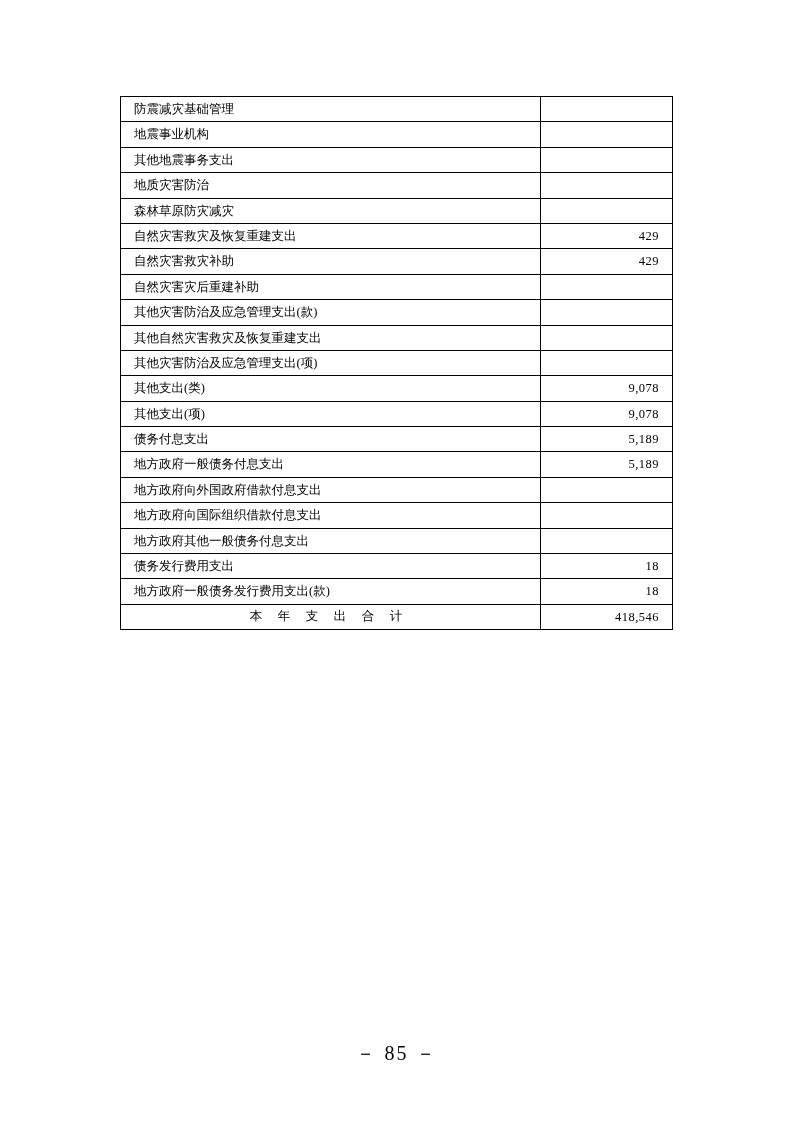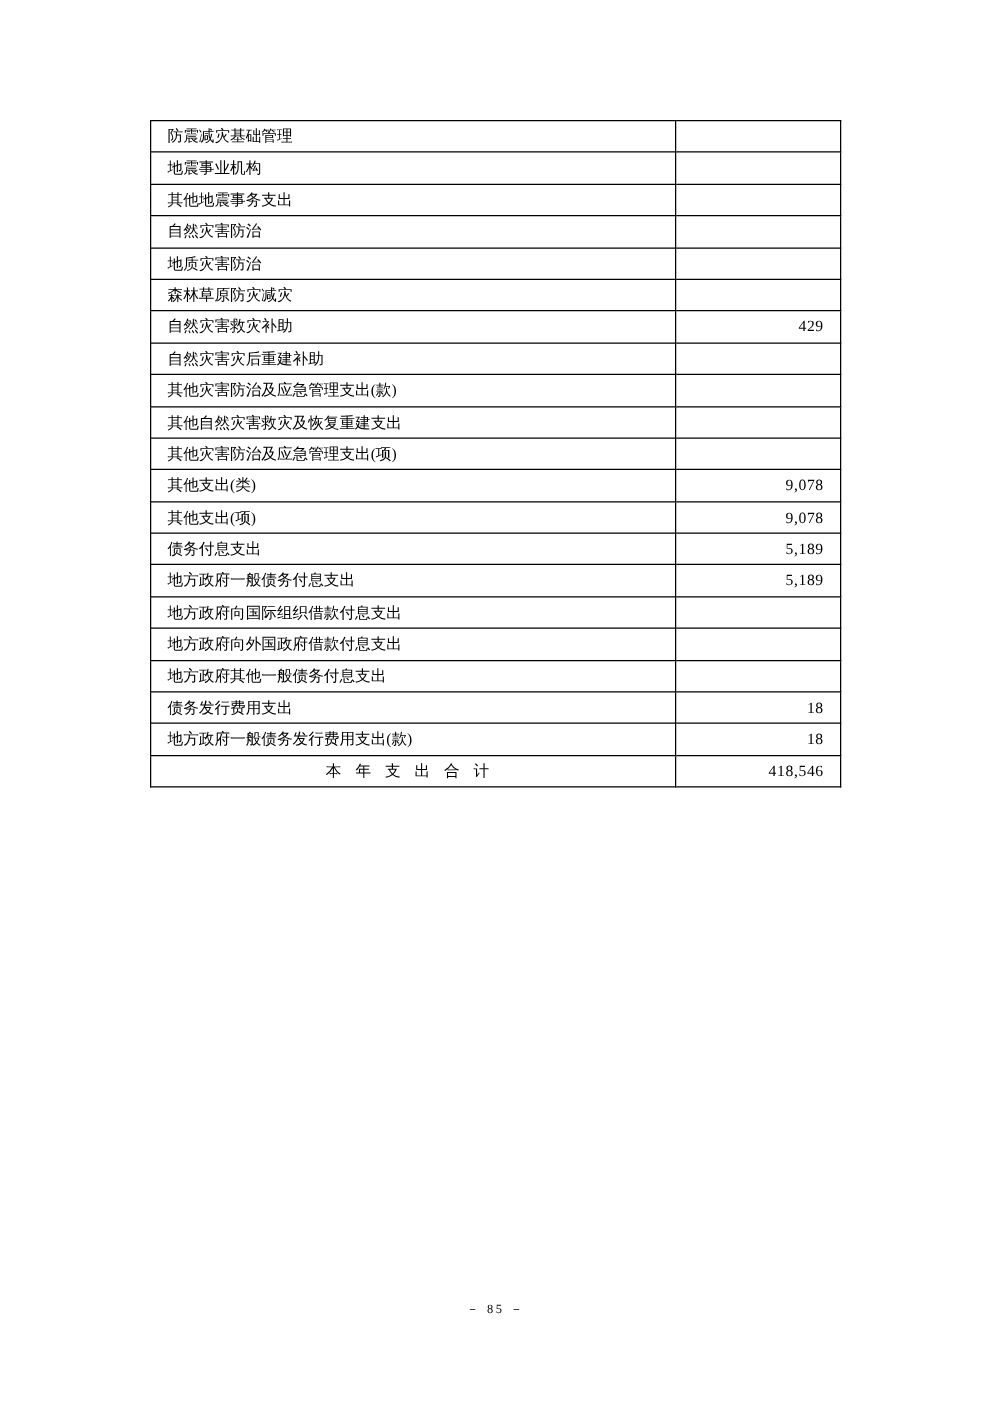--- a/index.html
+++ b/index.html
@@ -43,32 +43,33 @@
   .col-value { width: 132px; text-align: right; }
 
   
   .lvl0 { padding-left: 8px; }
   .lvl1 { padding-left: 22px; }
 
   .total-row td.col-name {
     text-align: center;
     letter-spacing: 4px;
     padding-left: 8px;
+    font-family: Liberation Mono, monospace;
   }
   .num {
     font-family: "Liberation Serif", "DejaVu Serif", serif;
     letter-spacing: 0.5px;
   }
   .page-number {
     position: absolute;
     left: 0;
     top: 1040px;
     width: 793px;
     text-align: center;
-    font-size: 10px;
+    font-size: 20px;
     letter-spacing: 2px;
   }
 </style>
 </head>
 <body>
 
 <div class="page">
 
   <table class="budget-table">
     <colgroup>
@@ -83,30 +84,30 @@
       </tr>
       <tr>
         <td class="col-name lvl1">地震事业机构</td>
         <td class="col-value num"></td>
       </tr>
       <tr>
         <td class="col-name lvl1">其他地震事务支出</td>
         <td class="col-value num"></td>
       </tr>
       <tr>
-        <td class="col-name lvl0">自然灾害防治</td>
-        <td class="col-value num"></td>
-      </tr>
-      <tr>
         <td class="col-name lvl1">地质灾害防治</td>
         <td class="col-value num"></td>
       </tr>
       <tr>
         <td class="col-name lvl1">森林草原防灾减灾</td>
         <td class="col-value num"></td>
+      </tr>
+      <tr>
+        <td class="col-name lvl0">自然灾害救灾及恢复重建支出</td>
+        <td class="col-value num">429</td>
       </tr>
       <tr>
         <td class="col-name lvl1">自然灾害救灾补助</td>
         <td class="col-value num">429</td>
       </tr>
       <tr>
         <td class="col-name lvl1">自然灾害灾后重建补助</td>
         <td class="col-value num"></td>
       </tr>
       <tr>
@@ -131,25 +132,25 @@
       </tr>
       <tr>
         <td class="col-name lvl0">债务付息支出</td>
         <td class="col-value num">5,189</td>
       </tr>
       <tr>
         <td class="col-name lvl1">地方政府一般债务付息支出</td>
         <td class="col-value num">5,189</td>
       </tr>
       <tr>
-        <td class="col-name lvl1">地方政府向国际组织借款付息支出</td>
+        <td class="col-name lvl1">地方政府向外国政府借款付息支出</td>
         <td class="col-value num"></td>
       </tr>
       <tr>
-        <td class="col-name lvl1">地方政府向外国政府借款付息支出</td>
+        <td class="col-name lvl1">地方政府向国际组织借款付息支出</td>
         <td class="col-value num"></td>
       </tr>
       <tr>
         <td class="col-name lvl1">地方政府其他一般债务付息支出</td>
         <td class="col-value num"></td>
       </tr>
       <tr>
         <td class="col-name lvl0">债务发行费用支出</td>
         <td class="col-value num">18</td>
       </tr>

